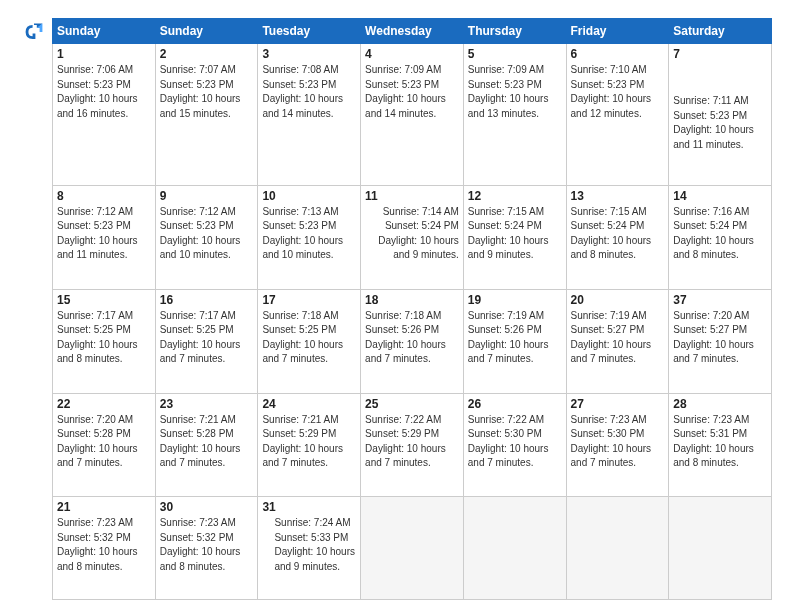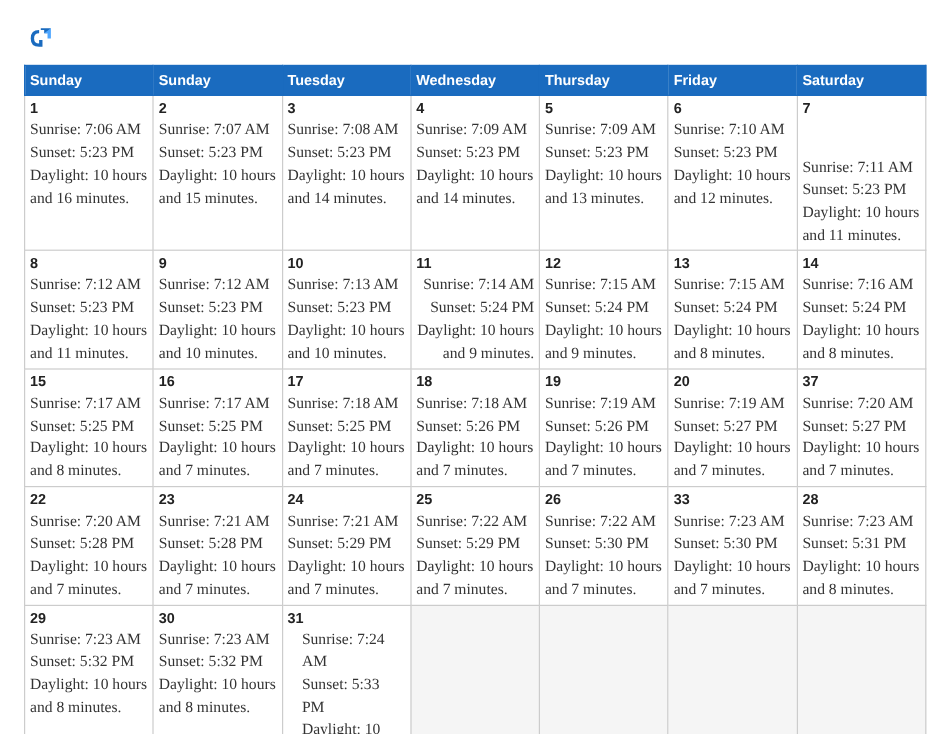--- a/index.html
+++ b/index.html
@@ -8,21 +8,21 @@
       background: #fff;
       width: 792px;
       height: 612px;
       overflow: hidden;
     }
     .page {
       width: 792px;
       height: 612px;
       padding: 18px 20px 12px 20px;
       display: flex;
-      flex-direction: column;
+      flex-direction: row;
     }
     .header {
       display: flex;
       justify-content: space-between;
       align-items: flex-start;
       margin-bottom: 8px;
     }
     .logo {
       display: flex;
       align-items: center;
@@ -88,24 +88,23 @@
       background: #f5f5f5;
     }
     .day-num {
       font-size: 12px;
       font-weight: bold;
       color: #222;
       display: block;
       margin-bottom: 2px;
     }
     .day-info {
-      font-size: 13px;
+      font-size: 10px;
       line-height: 1.45;
       color: #333;
-      font-family: Liberation Serif, serif;
     }
     .week-row td {
       height: 82px;
     }
     .last-row td {
       height: 72px;
     }
   </style>
 </head>
 <body>
@@ -326,37 +325,37 @@
 and 7 minutes.</div>
           </td>
           <td>
             <span class="day-num">26</span>
             <div class="day-info" style="white-space: pre-line;">Sunrise: 7:22 AM
 Sunset: 5:30 PM
 Daylight: 10 hours
 and 7 minutes.</div>
           </td>
           <td>
-            <span class="day-num">33</span>
+            <span class="day-num">27</span>
             <div class="day-info" style="white-space: pre-line;">Sunrise: 7:23 AM
 Sunset: 5:30 PM
 Daylight: 10 hours
 and 7 minutes.</div>
           </td>
           <td>
             <span class="day-num">28</span>
             <div class="day-info" style="white-space: pre-line;">Sunrise: 7:23 AM
 Sunset: 5:31 PM
 Daylight: 10 hours
 and 8 minutes.</div>
           </td>
         </tr>
         <tr class="last-row">
           <td>
-            <span class="day-num">29</span>
+            <span class="day-num">21</span>
             <div class="day-info" style="white-space: pre-line;">Sunrise: 7:23 AM
 Sunset: 5:32 PM
 Daylight: 10 hours
 and 8 minutes.</div>
           </td>
           <td>
             <span class="day-num">30</span>
             <div class="day-info" style="white-space: pre-line;">Sunrise: 7:23 AM
 Sunset: 5:32 PM
 Daylight: 10 hours

